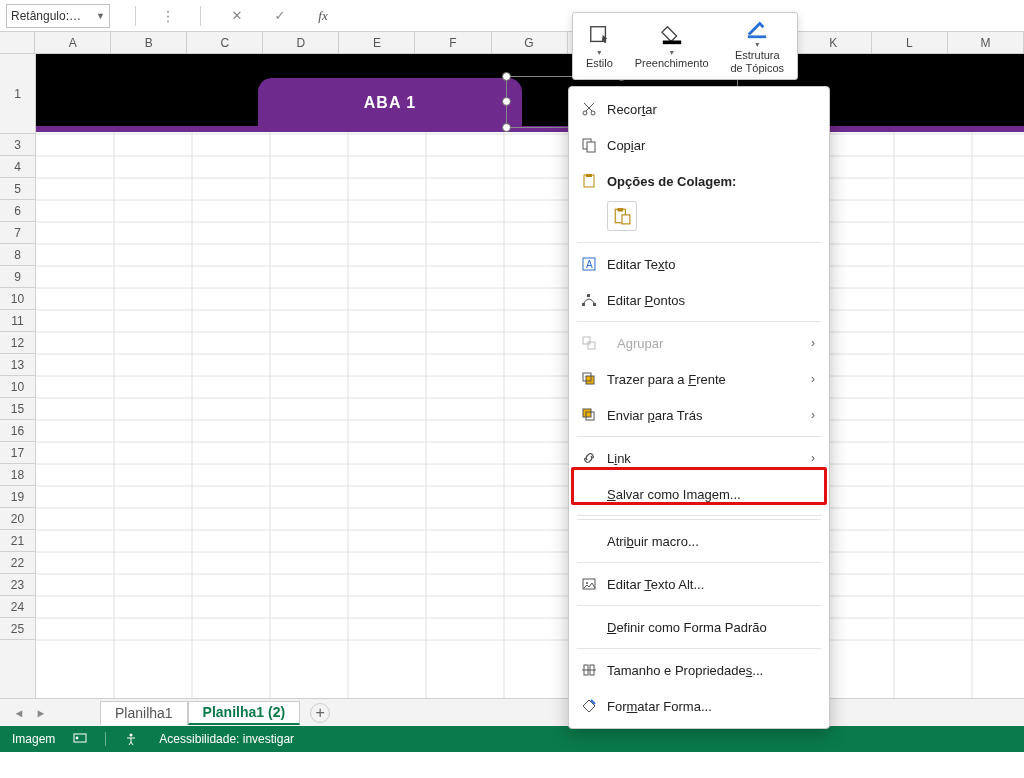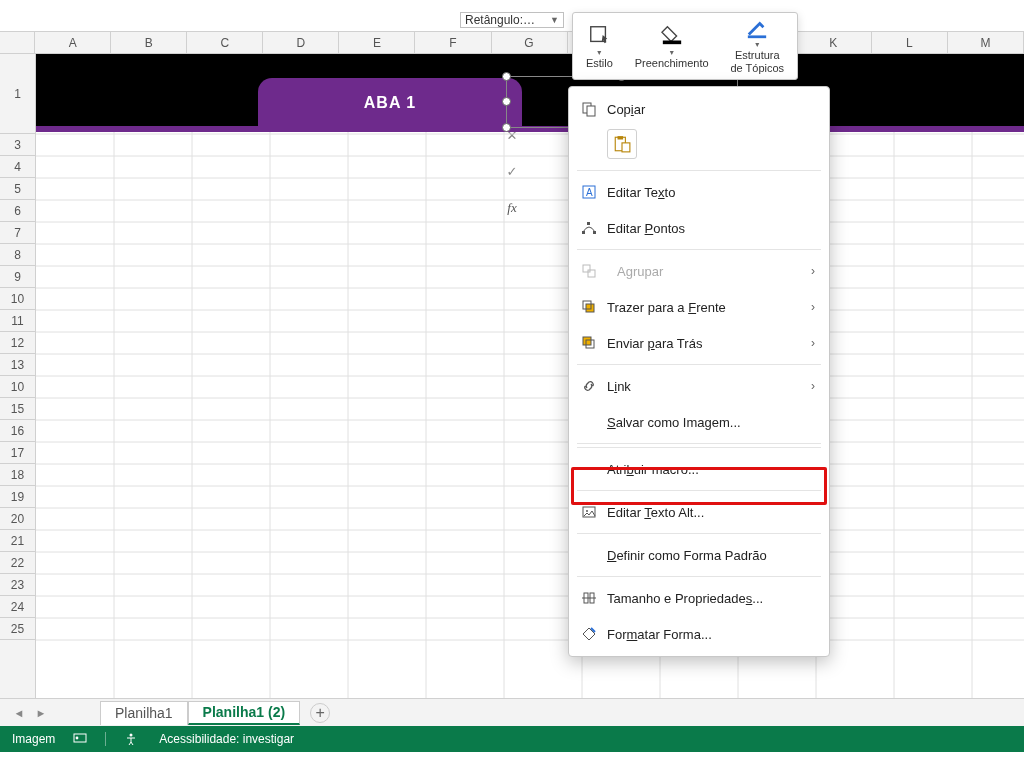--- a/index.html
+++ b/index.html
@@ -1,18 +1,18 @@
 <!DOCTYPE html>
 <html><head>
 <meta charset="utf-8">
 <style>
 * { margin: 0; padding: 0; box-sizing: border-box; font-family: "Segoe UI", Arial, sans-serif; }
 body { width: 1024px; height: 778px; background: #fff; overflow: hidden; position: relative; }
 
-.formula-bar { height: 32px; border-bottom: 1px solid #d0d0d0; display: flex; align-items: center; gap: 21px; padding: 12px 6px; flex-direction: column; }
+.formula-bar { height: 32px; border-bottom: 1px solid #d0d0d0; display: flex; align-items: center; gap: 21px; padding: 0 6px; }
 .namebox { width: 104px; height: 24px; border: 1px solid #c0c0c0; background: #fff; display: flex; align-items: center; padding: 0 4px; font-size: 12px; color: #333; }
 .namebox .drop { color: #666; margin-left: auto; font-size: 9px; }
 .fbar-sep { width: 1px; height: 20px; background: #d0d0d0; margin: 0 4px; }
 .fbar-btn { width: 22px; height: 22px; display: flex; align-items: center; justify-content: center; color: #888; font-size: 13px; }
 .fbar-btn.fx { font-style: italic; font-family: Georgia, serif; color: #555; }
 .fbar-input { flex: 1; height: 24px; border: none; }
 
 .col-headers { height: 22px; display: flex; background: #f3f3f3; border-bottom: 1px solid #d0d0d0; }
 .corner { width: 36px; border-right: 1px solid #d0d0d0; background: #f3f3f3; }
 .col-h { width: 78px; border-right: 1px solid #d0d0d0; display: flex; align-items: center; justify-content: center; font-size: 12px; color: #555; }
@@ -213,25 +213,44 @@
     <span style="font-size:8px;color:#666">▾</span>
     <span class="ft-txt" style="white-space:pre-line">Estrutura
 de Tópicos</span>
   </div>
 </div>
 
 <div class="context-menu">
   <div class="cm-item">
     <span class="ico">
         <svg viewBox="0 0 16 16">
+          <circle cx="4" cy="12" r="2" fill="none" stroke="#555"></circle>
+          <circle cx="12" cy="12" r="2" fill="none" stroke="#555"></circle>
+          <path d="M5 10L13 2M11 10L3 2" stroke="#555" fill="none"></path>
+        </svg>
+      </span>
+    <span>Recor<u class="acc">t</u>ar</span>
+  </div>
+  <div class="cm-item">
+    <span class="ico">
+        <svg viewBox="0 0 16 16">
           <rect x="2" y="2" width="8" height="10" fill="none" stroke="#555"></rect>
           <rect x="6" y="5" width="8" height="10" fill="#fff" stroke="#555"></rect>
         </svg>
       </span>
     <span>Cop<u class="acc">i</u>ar</span>
+  </div>
+  <div class="cm-item" style="font-weight:600;">
+    <span class="ico">
+        <svg viewBox="0 0 16 16">
+          <rect x="3" y="2" width="10" height="12" fill="none" stroke="#b8860b"></rect>
+          <rect x="5" y="1" width="6" height="3" fill="#b8860b"></rect>
+        </svg>
+      </span>
+    <span>Opções de Colagem:</span>
   </div>
   <div class="cm-paste-opts">
     <span class="cm-paste-btn">
       <svg viewBox="0 0 16 16" width="18" height="18">
           <rect x="2" y="2" width="9" height="12" fill="none" stroke="#b8860b"></rect>
           <rect x="4" y="1" width="5" height="3" fill="#b8860b"></rect>
           <rect x="8" y="7" width="7" height="8" fill="#fff" stroke="#b8860b"></rect>
         </svg>
     </span>
   </div>

